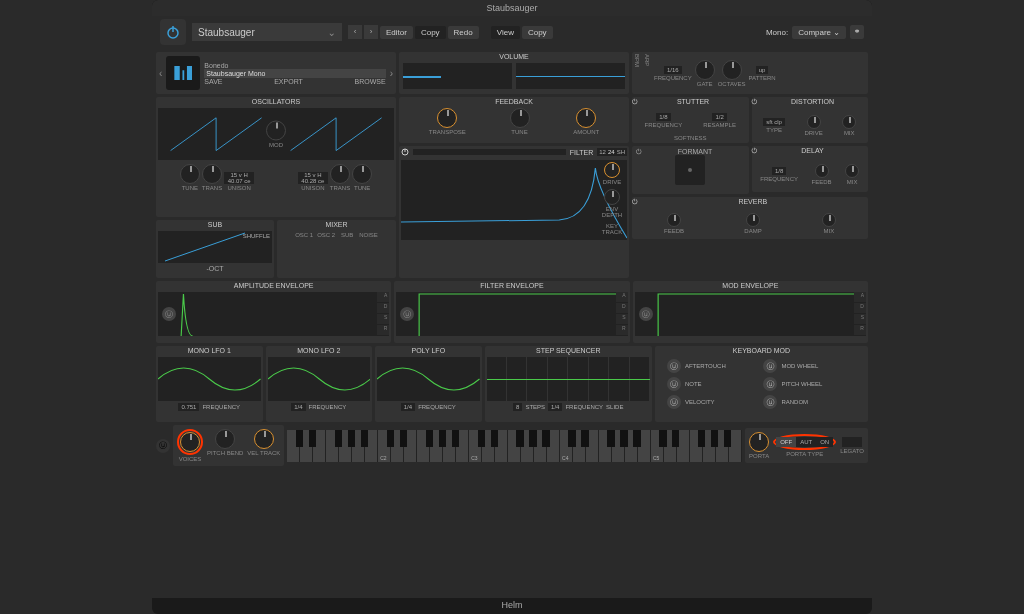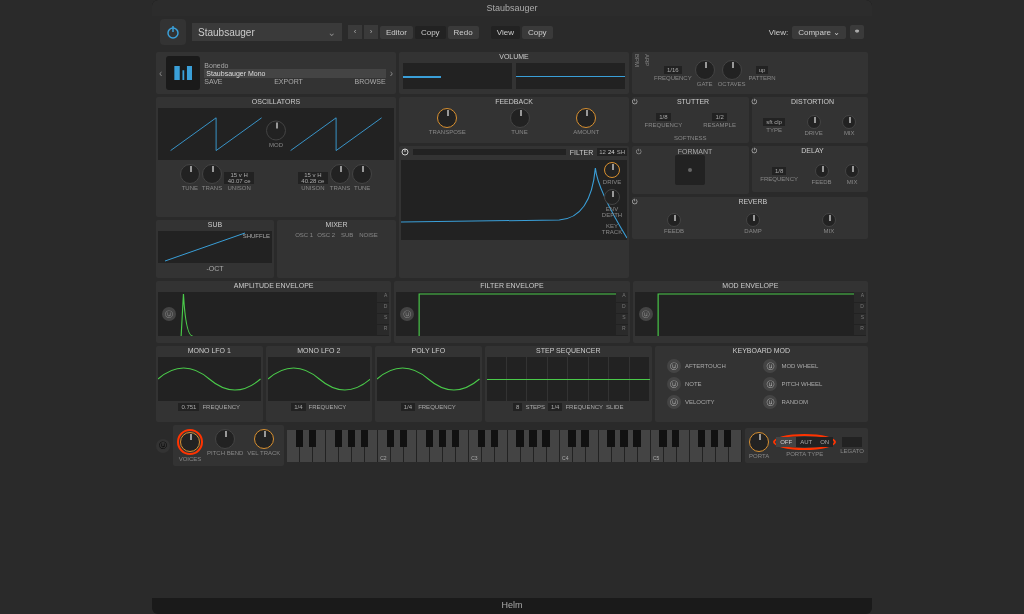--- a/index.html
+++ b/index.html
@@ -155,21 +155,21 @@
       <div class="top-arrow">‹</div>
       <div class="top-arrow">›</div>
       <div class="top-btn">Editor</div>
       <div class="top-btn" style="background:#222">Copy</div>
       <div class="top-btn">Redo</div>
       <div style="width:8px"></div>
       <div class="top-btn" style="background:#222">View</div>
       <div class="top-btn">Copy</div>
     </div>
     <div class="view-area">
-      <span>View:</span>
+      <span>Mono:</span>
       <div class="top-btn"><span>Compare</span> ⌄</div>
       <div class="link-ico">⚭</div>
     </div>
   </div>
 
   <div class="plugin-body">
 
     <div class="row1">
       <div class="col-left">
         <div class="panel preset-panel">

